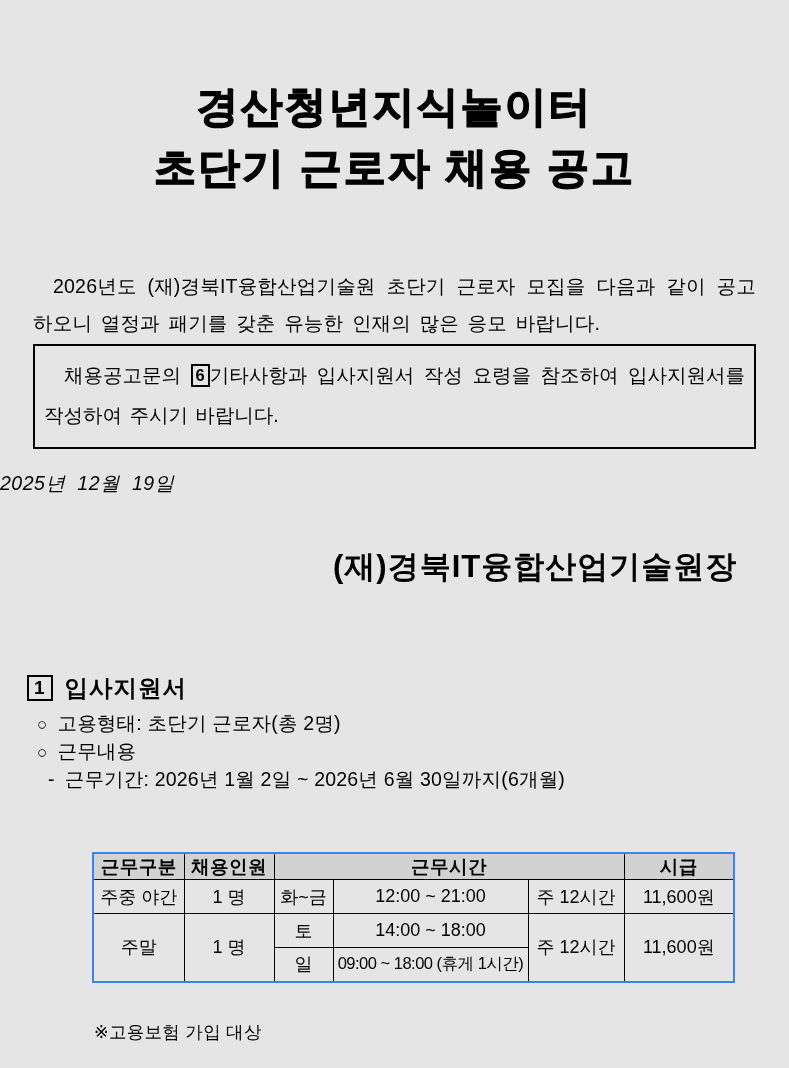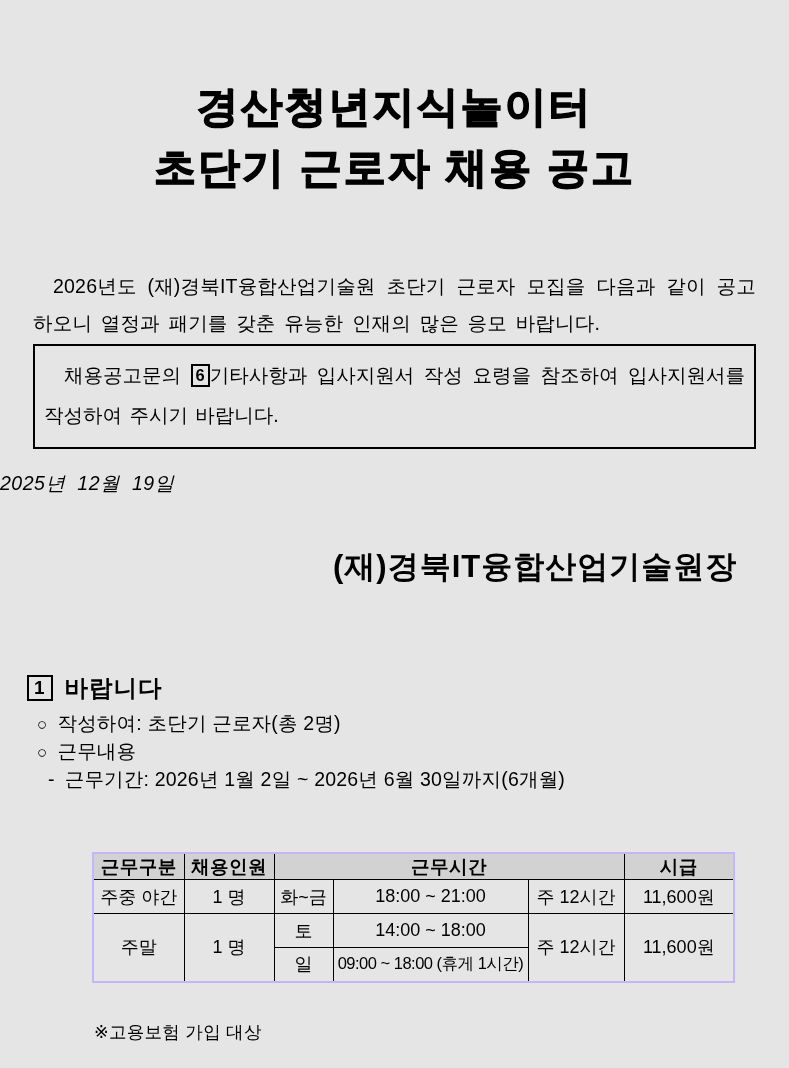--- a/index.html
+++ b/index.html
@@ -128,21 +128,21 @@
   .detail-list .sub { padding-left: 11px; }
   .bold-val { font-weight: bold; }
 
   
   .schedule {
     position: absolute;
     top: 852px; left: 92px;
     width: 641px;
     border-collapse: collapse;
     table-layout: fixed;
-    border: 2px solid #c4b5fd;
+    border: 2px solid #3b82f6;
     font-size: 18px;
     text-align: center;
   }
   .schedule th, .schedule td {
     border: 1px solid #000;
     text-align: center;
     vertical-align: middle;
     overflow: hidden;
   }
   .schedule th {
@@ -179,26 +179,26 @@
 
   <p class="intro">2026년도 (재)경북IT융합산업기술원 초단기 근로자 모집을 다음과 같이 공고하오니 열정과 패기를 갖춘 유능한 인재의 많은 응모 바랍니다.</p>
 
   <div class="notice-box"><span>채용공고문의 </span><span class="boxed-num">6</span><span>기타사항과 입사지원서 작성 요령을 참조하여 입사지원서를 작성하여 주시기 바랍니다.</span></div>
 
   <div class="doc-date">2025년  12월  19일</div>
 
   <div class="signer">(재)경북IT융합산업기술원장</div>
 
   <div class="sec-heading">
-    <span class="sec-num">1</span><span>바랍니다</span>
+    <span class="sec-num">1</span><span>입사지원서</span>
   </div>
 
   <div class="detail-list">
     <div class="li">
-      <span class="marker circle">○</span><span>작성하여: 초단기 근로자(총 2명)</span>
+      <span class="marker circle">○</span><span>고용형태: 초단기 근로자(총 2명)</span>
     </div>
     <div class="li">
       <span class="marker circle">○</span><span>근무내용</span>
     </div>
     <div class="li sub">
       <span class="marker">-</span><span>근무기간: 2026년 1월 2일 ~ 2026년 6월 30일까지(6개월)</span>
     </div>
   </div>
 
   <table class="schedule">
@@ -214,21 +214,21 @@
       <tr>
         <th>근무구분</th>
         <th>채용인원</th>
         <th colspan="3">근무시간</th>
         <th>시급</th>
       </tr>
       <tr>
         <td>주중 야간</td>
         <td>1 명</td>
         <td>화~금</td>
-        <td>18:00 ~ 21:00</td>
+        <td>12:00 ~ 21:00</td>
         <td>주 12시간</td>
         <td>11,600원</td>
       </tr>
       <tr>
         <td rowspan="2">주말</td>
         <td rowspan="2">1 명</td>
         <td class="dot">토</td>
         <td class="dot">14:00 ~ 18:00</td>
         <td rowspan="2">주 12시간</td>
         <td rowspan="2">11,600원</td>

